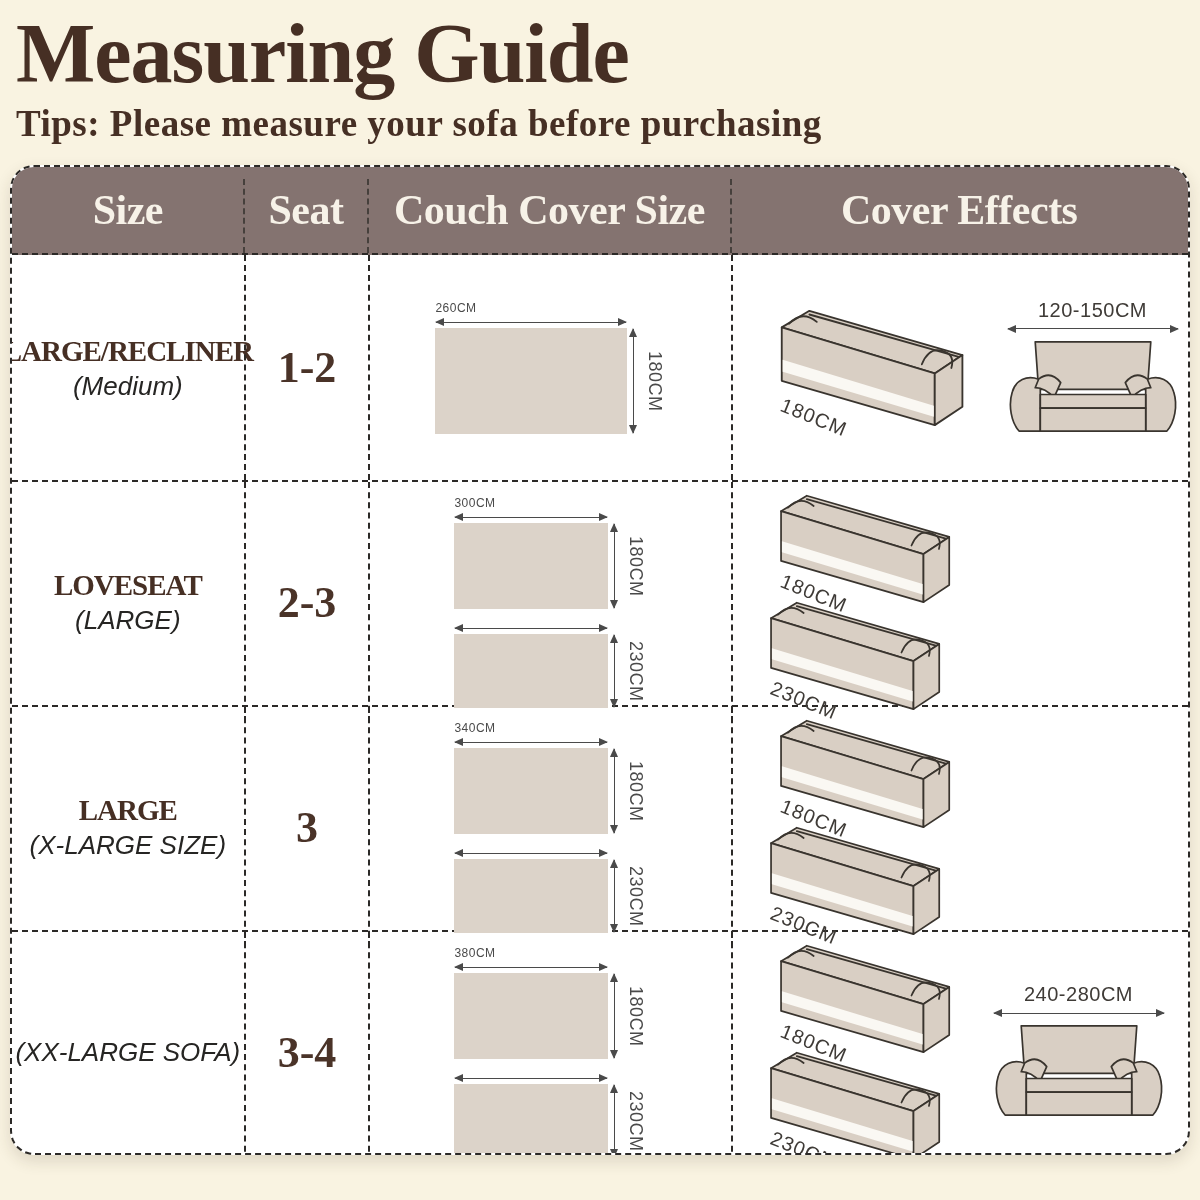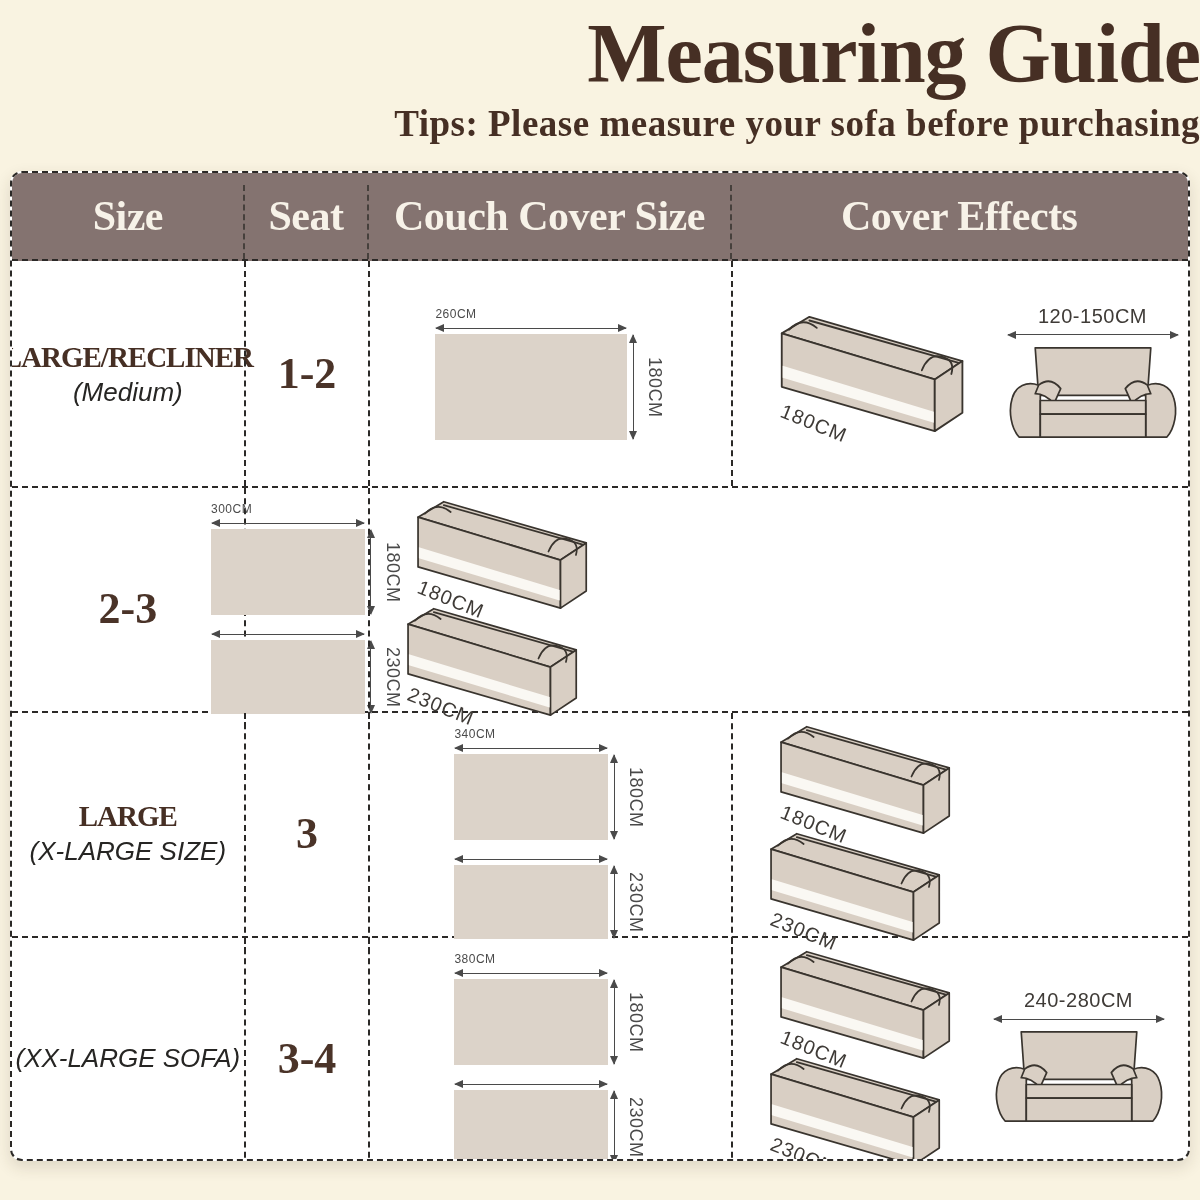--- a/index.html
+++ b/index.html
@@ -7,34 +7,34 @@
     --title_text:#462F24; --size_sub_text:#262523; --seat_text:#4A3328;
     --rect_fill:#DCD3C9; --dim_color:#4A4A4A; --sofa_fill:#D9CFC4;
     --sofa_outline:#39342E; --table_border:#2B2927; --table_bg:#FFFFFF;
     --white_band:#FAF8F3;
   }
   *{margin:0;padding:0;box-sizing:border-box;}
   html,body{width:1200px;height:1200px;}
   body{background:var(--background);font-family:"Liberation Sans",sans-serif;overflow:hidden;}
 
   
-  .hero{height:152px;text-align:right;padding-top:6px;margin-left:16px;}
+  .hero{height:152px;text-align:left;padding-top:6px;margin-left:16px;}
   .hero h1{
     font-family:"Liberation Serif",serif;font-weight:700;font-size:84px;line-height:96px;
     color:var(--title_text);letter-spacing:-1px;
   }
   .hero p{
     font-family:"Liberation Serif",serif;font-weight:700;font-size:37px;line-height:44px;
     color:var(--title_text);letter-spacing:0.5px;
   }
 
   
   .guide-table{
-    margin:19px 10px 0 10px;height:990px;background:var(--table_bg);
-    border:2px dashed var(--table_border);border-radius:12px;overflow:hidden;
+    margin:13px 10px 0 10px;height:990px;background:var(--table_bg);
+    border:2px dashed var(--table_border);border-radius:24px;overflow:hidden;
     box-shadow:0 6px 16px rgba(60,45,30,0.14);
   }
   .thead{
     height:88px;background:var(--header_band);display:grid;
     grid-template-columns:19.7% 10.6% 30.8% 38.9%;
     border-bottom:2px dashed var(--table_border);
   }
   .th{
     position:relative;display:flex;align-items:center;justify-content:center;
     font-family:"Liberation Serif",serif;font-weight:700;font-size:42px;
@@ -188,20 +188,24 @@
               <i class="ah r"></i>
             </div>
           <svg width="204" height="102" viewBox="0 0 240 120">
               <use href="#front-sofa"></use>
             </svg>
         </div>
       </div>
     </div>
 
     <div class="trow">
+      <div class="td td-size">
+        <div class="size-name">LOVESEAT</div>
+        <div class="size-sub">(LARGE)</div>
+      </div>
       <div class="td">
         <div class="seat">2-3</div>
       </div>
       <div class="td td-cover">
         <div class="mrect r-md">
           <div class="dim-top">300CM</div>
           <div class="harrow">
               <i class="ah l"></i>
               <i class="ah r"></i>
             </div>

